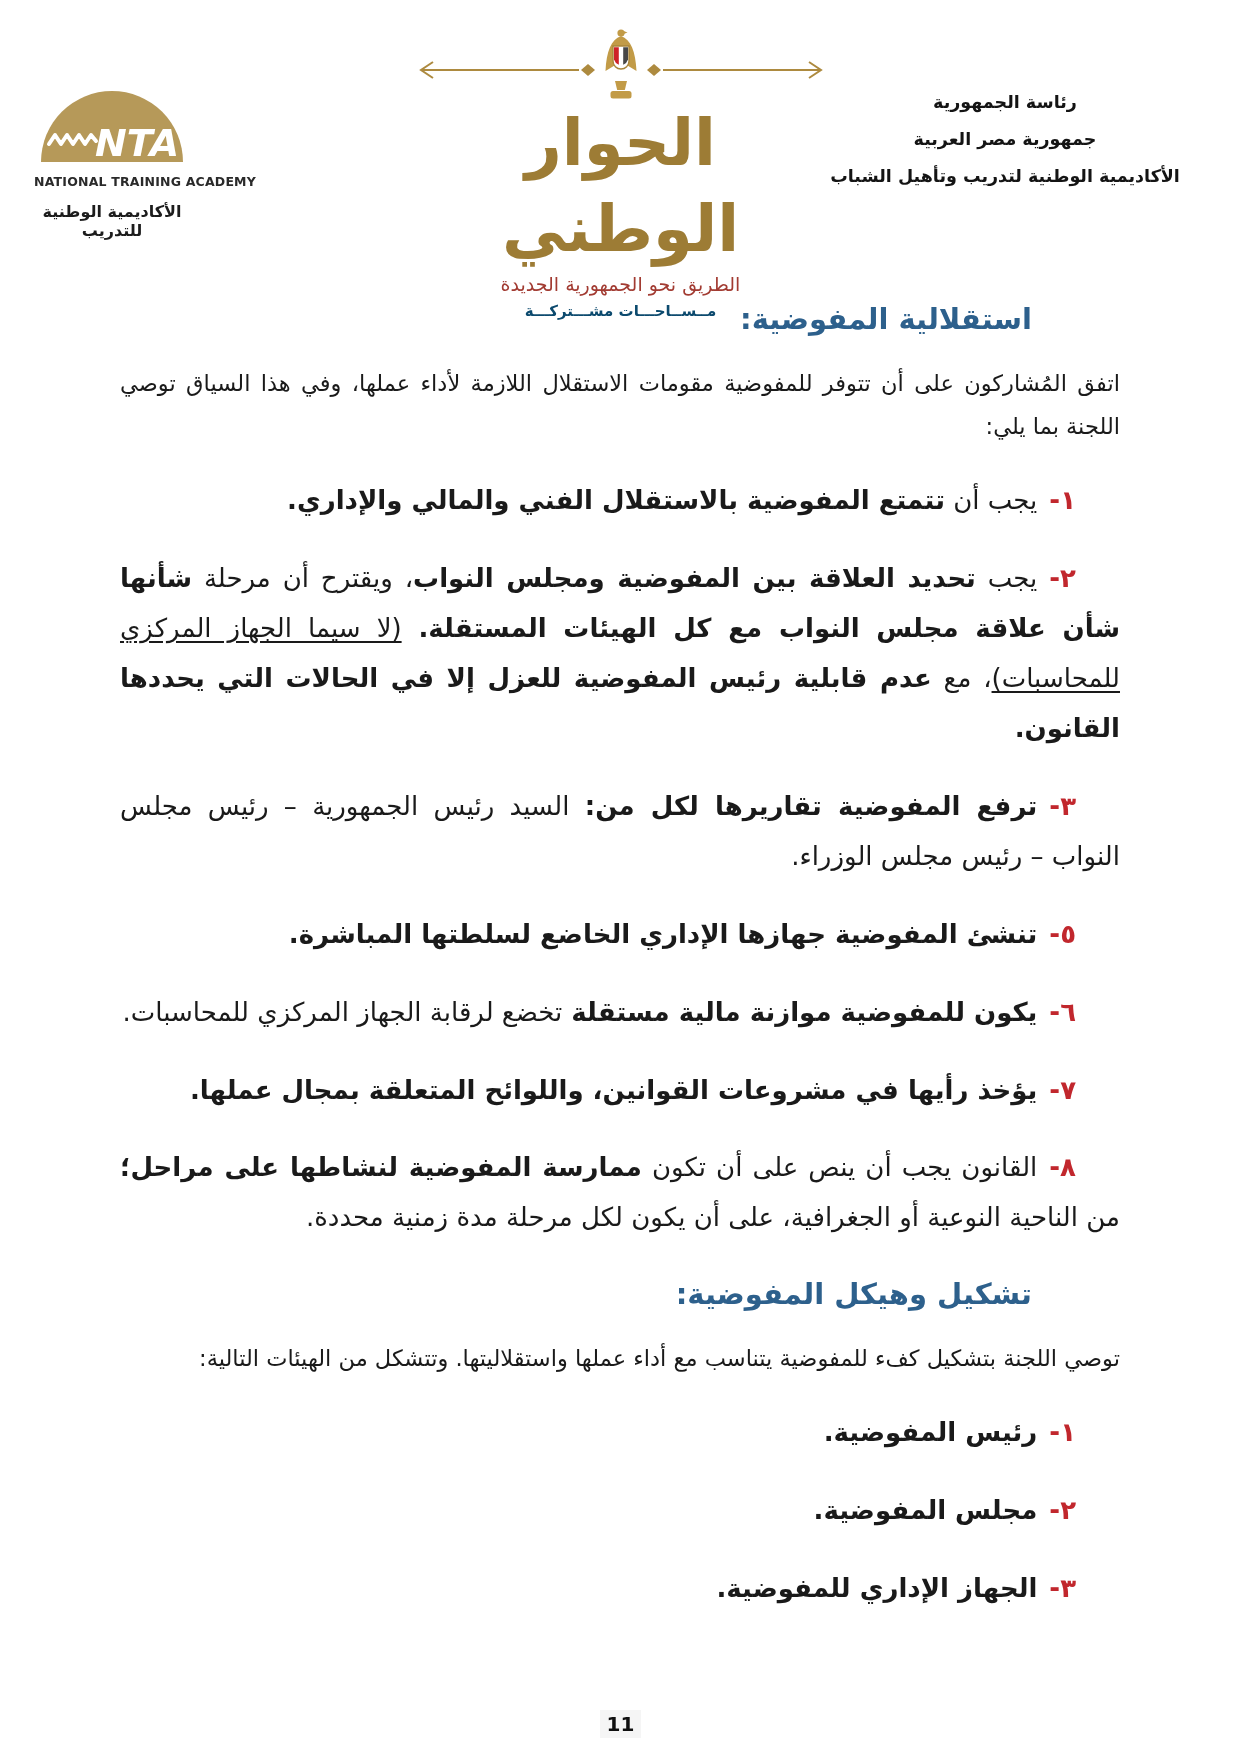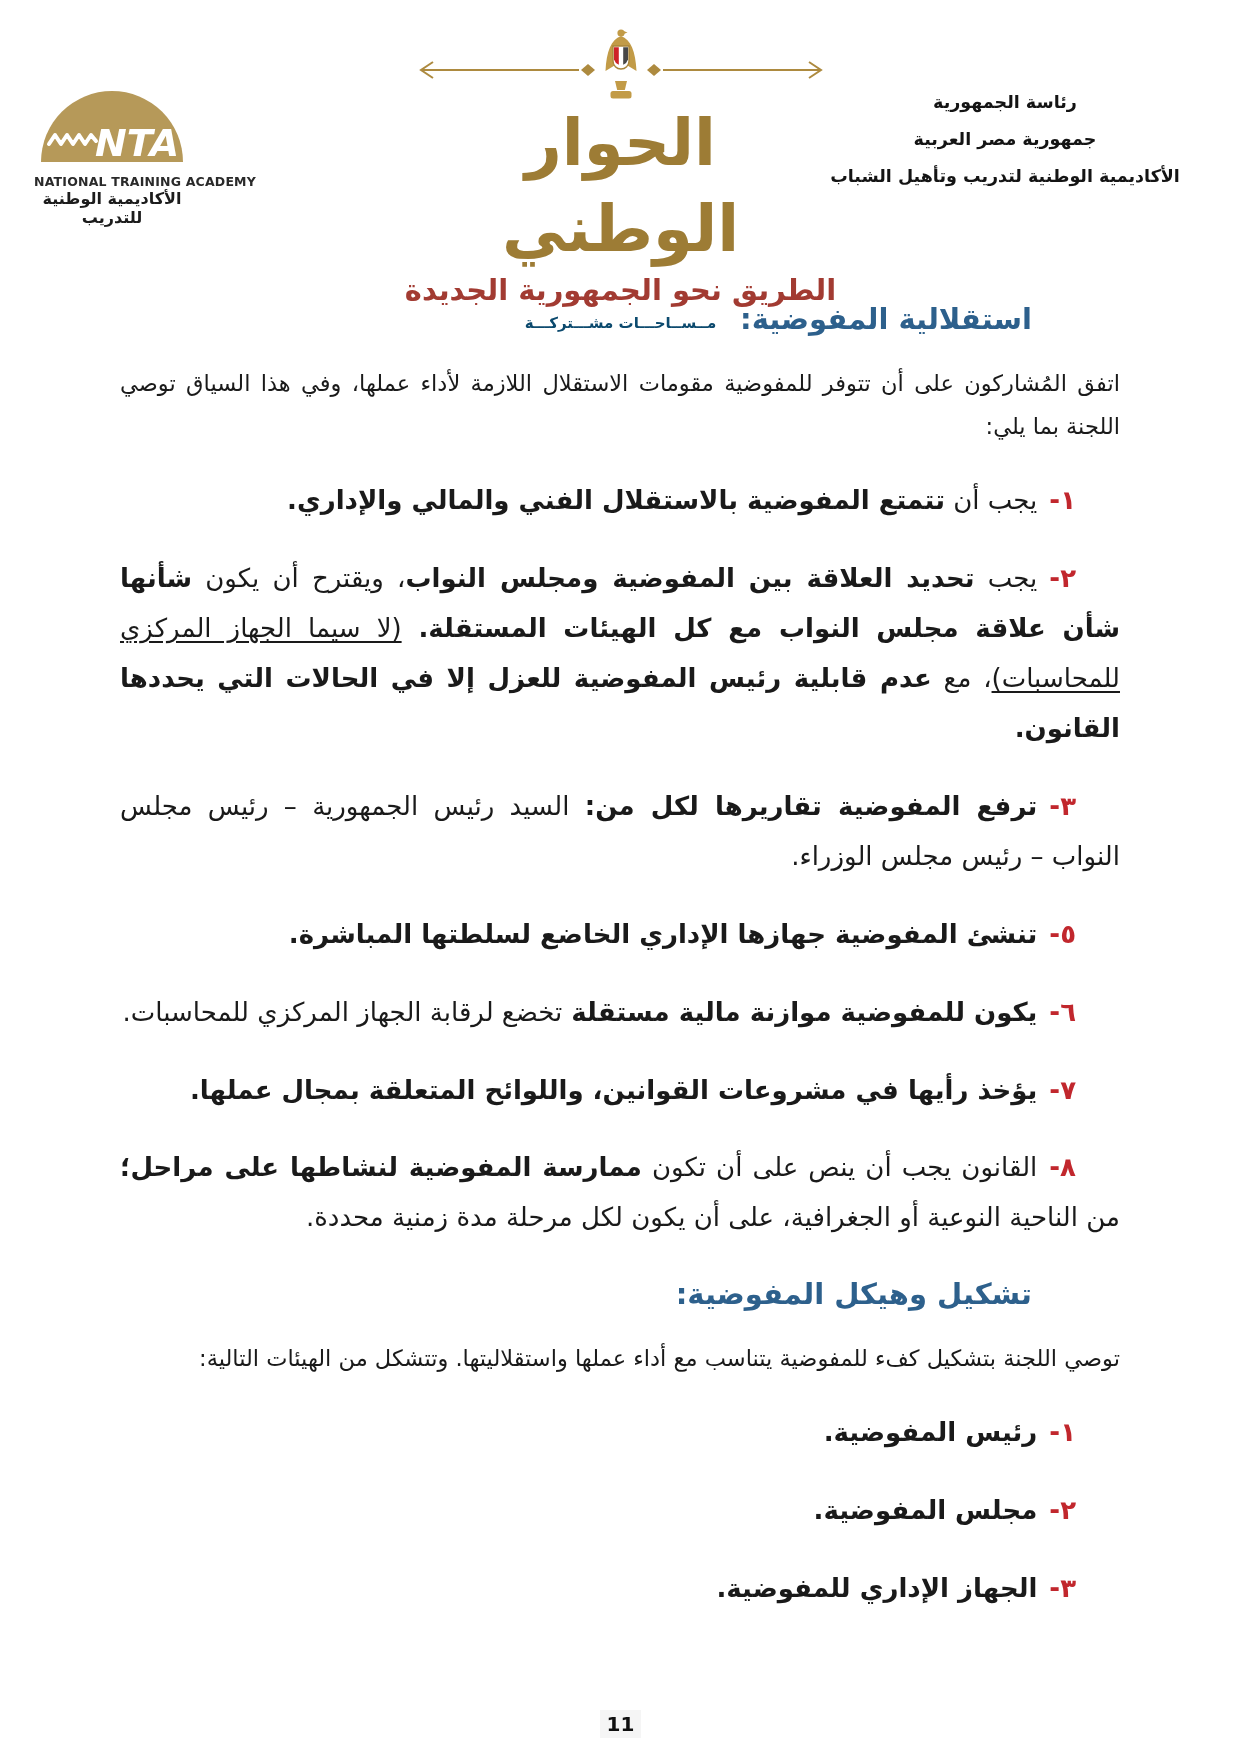--- a/index.html
+++ b/index.html
@@ -5,24 +5,24 @@
   html,body{margin:0;padding:0;}
   body{
     width:1241px;height:1755px;position:relative;overflow:hidden;
     background:#ffffff;color:#1a1a1a;direction:rtl;
     font-family:"DejaVu Sans",sans-serif;
   }
   
   header{position:relative;height:258px;}
   .nta{position:absolute;top:80px;left:34px;width:156px;text-align:center;direction:ltr;}
   .nta-en{font-size:12.5px;font-weight:700;color:#2a2a2a;margin-top:6px;letter-spacing:.2px;white-space:nowrap;}
-  .nta-ar{font-size:16px;font-weight:700;color:#1c1c1c;margin-top:0;direction:rtl;}
+  .nta-ar{font-size:16px;font-weight:700;color:#1c1c1c;margin-top:13px;direction:rtl;}
   .dlg{position:absolute;top:24px;left:50%;transform:translateX(-50%);width:440px;text-align:center;}
   .callig{font-size:64px;font-weight:700;color:var(--calligraphy-gold,#9d7c35);line-height:1.35;margin-top:-12px;}
-  .tag{font-size:29px;font-weight:700;color:var(--tagline-red,#a23b32);margin-top:0px;}
+  .tag{font-size:19px;font-weight:400;color:var(--tagline-red,#a23b32);margin-top:0px;}
   .subtag{font-size:15px;font-weight:700;color:#0c4a6e;letter-spacing:2px;margin-top:7px;}
   .inst{position:absolute;top:84px;right:36px;width:400px;text-align:center;
         font-weight:700;font-size:17.5px;line-height:2.1;color:#141414;}
   
   main{padding:0 121px 0 120px;}
   .title{font-size:29px;font-weight:700;color:var(--heading-blue,#2d608c);margin:44px 88px 26px 0;}
   .title2{margin-top:34px;}
   .intro{font-size:22.5px;line-height:1.92;margin:0 0 26px 0;text-align:justify;}
   ol{list-style:none;margin:0;padding:0;}
   li{font-size:26px;line-height:1.92;text-align:justify;text-indent:44px;margin-bottom:17px;margin-top:28px;}
@@ -90,21 +90,21 @@
 </header>
 
 <main>
 
   <h2 class="title">استقلالية المفوضية:</h2>
   <p class="intro">اتفق المُشاركون على أن تتوفر للمفوضية مقومات الاستقلال اللازمة لأداء عملها، وفي هذا السياق توصي اللجنة بما يلي:</p>
 
   <ol>
     <li><span class="num">١-</span><span>يجب أن </span><span class="b">تتمتع المفوضية بالاستقلال الفني والمالي والإداري.</span></li>
 
-    <li><span class="num">٢-</span><span>يجب </span><span class="b">تحديد العلاقة بين المفوضية ومجلس النواب</span><span>، ويقترح أن يكون </span><span class="b">شأنها شأن علاقة مجلس النواب مع كل الهيئات المستقلة. </span><span class="u">(لا سيما الجهاز المركزي للمحاسبات)</span><span>، مع </span><span class="b">عدم قابلية رئيس المفوضية للعزل إلا في الحالات التي يحددها القانون.</span></li>
+    <li><span class="num">٢-</span><span>يجب </span><span class="b">تحديد العلاقة بين المفوضية ومجلس النواب</span><span>، ويقترح أن مرحلة </span><span class="b">شأنها شأن علاقة مجلس النواب مع كل الهيئات المستقلة. </span><span class="u">(لا سيما الجهاز المركزي للمحاسبات)</span><span>، مع </span><span class="b">عدم قابلية رئيس المفوضية للعزل إلا في الحالات التي يحددها القانون.</span></li>
 
     <li><span class="num">٣-</span><span class="b">ترفع المفوضية تقاريرها لكل من:</span><span> السيد رئيس الجمهورية – رئيس مجلس النواب – رئيس مجلس الوزراء.</span></li>
 
 
     <li><span class="num">٥-</span><span class="b">تنشئ المفوضية جهازها الإداري الخاضع لسلطتها المباشرة.</span></li>
 
     <li><span class="num">٦-</span><span class="b">يكون للمفوضية موازنة مالية مستقلة </span><span>تخضع لرقابة الجهاز المركزي للمحاسبات.</span></li>
 
     <li><span class="num">٧-</span><span class="b">يؤخذ رأيها في مشروعات القوانين، واللوائح المتعلقة بمجال عملها.</span></li>
 

